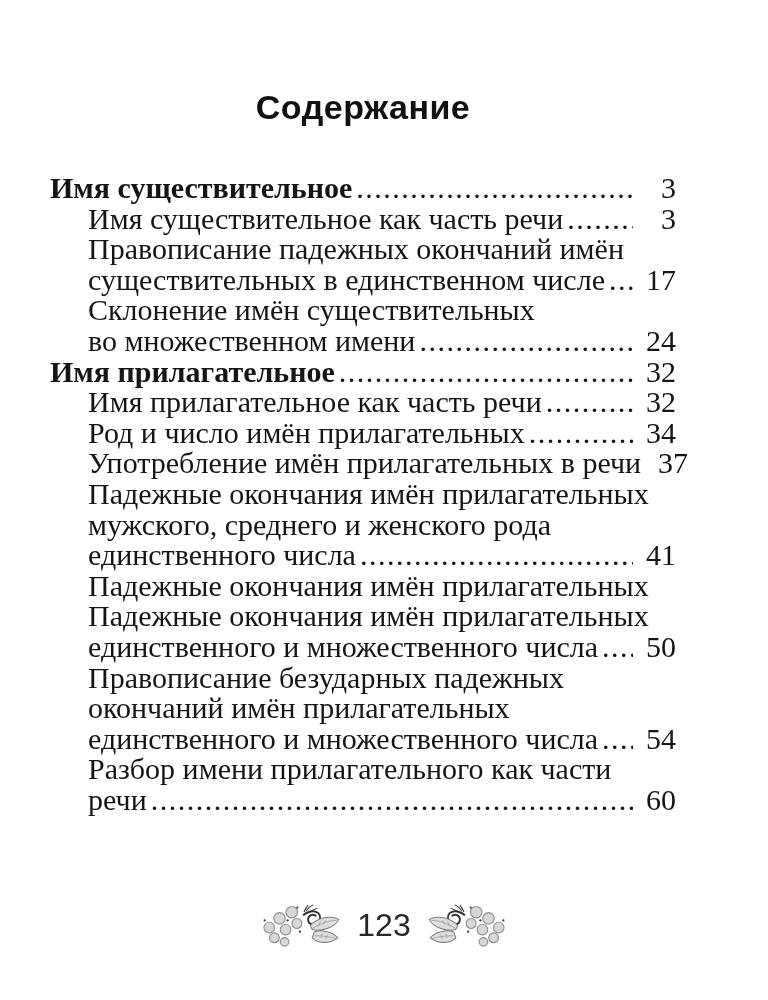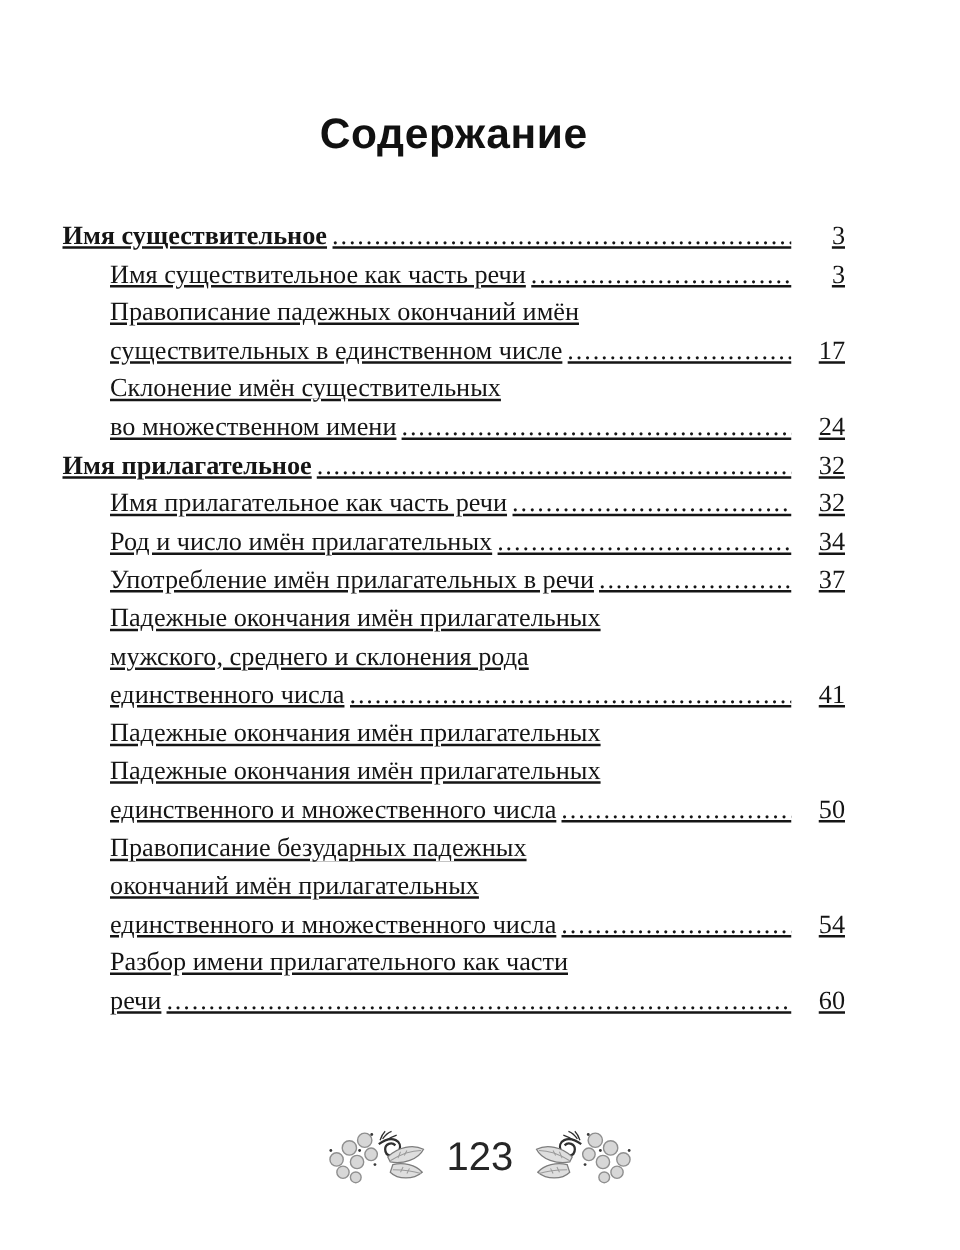--- a/index.html
+++ b/index.html
@@ -22,22 +22,21 @@
     text-align: center;
     font-family: "Liberation Sans", "DejaVu Sans", sans-serif;
     font-weight: 700;
     font-size: 34px;
     line-height: 1.15;
     letter-spacing: 0.5px;
     color: #111111;
   }
   .toc {
     margin: 46px 92px 0 50px;
-    font-size: 21px;
-    text-decoration: underline;
+    font-size: 30px;
   }
   .row {
     display: flex;
     align-items: baseline;
     line-height: 30.6px;
     white-space: nowrap;
   }
   .entry.sec .row { padding-left: 38px; }
   .entry.ch { font-weight: 700; }
   .t { white-space: nowrap; }
@@ -183,21 +182,21 @@
           <span class="t">Употребление имён прилагательных в речи</span>
           <span class="leader"></span>
           <span class="pg">37</span>
         </div>
       </div>
       <div class="entry sec">
         <div class="row">
           <span class="t">Падежные окончания имён прилагательных</span>
         </div>
         <div class="row">
-          <span class="t">мужского, среднего и склонения рода</span>
+          <span class="t">мужского, среднего и женского рода</span>
         </div>
         <div class="row">
           <span class="t">единственного числа</span>
           <span class="leader"></span>
           <span class="pg">41</span>
         </div>
       </div>
       <div class="entry sec">
         <div class="row">
           <span class="t">Падежные окончания имён прилагательных</span>

